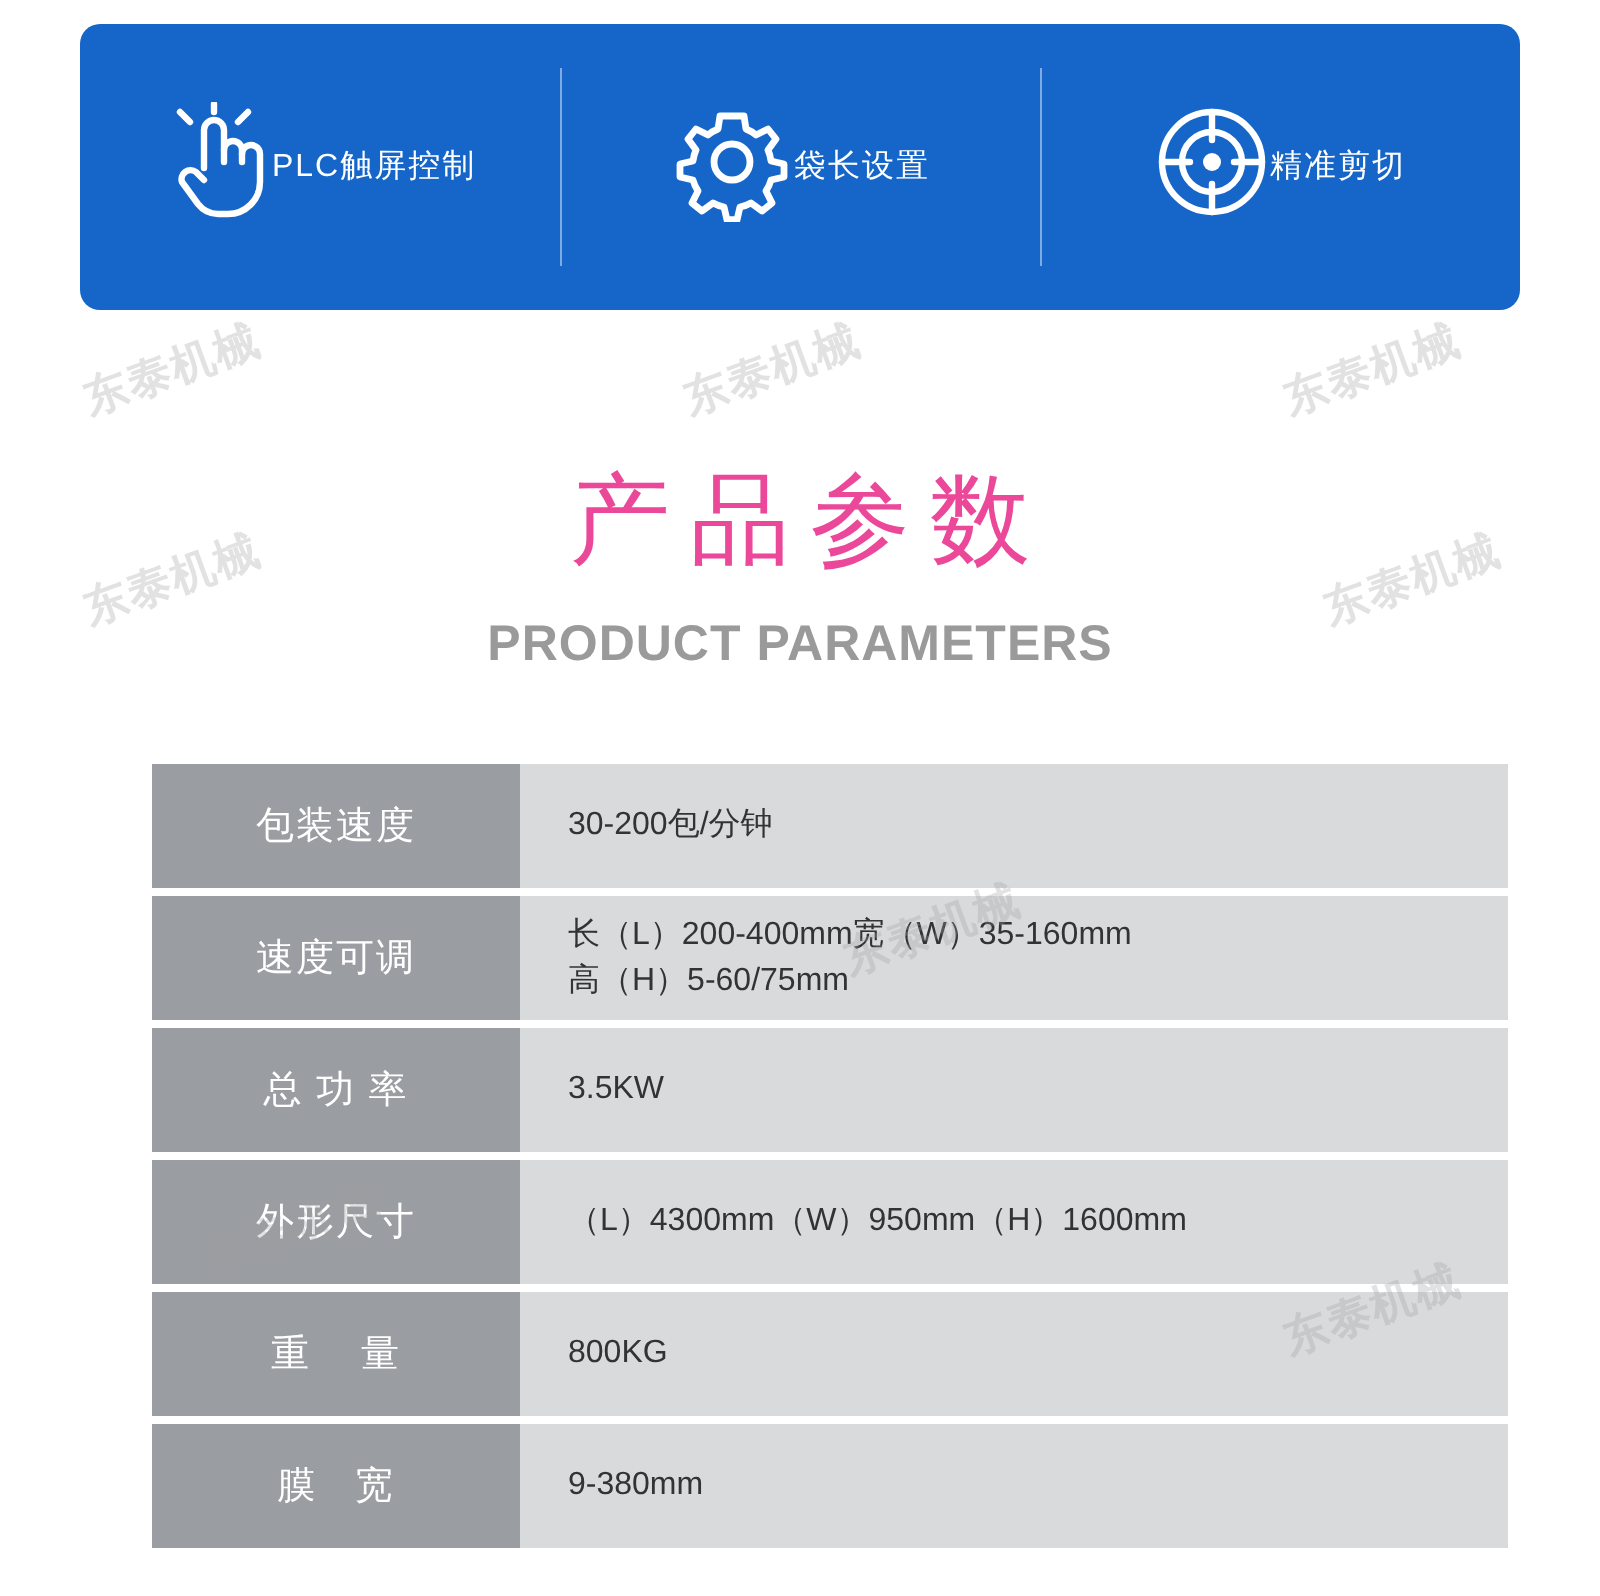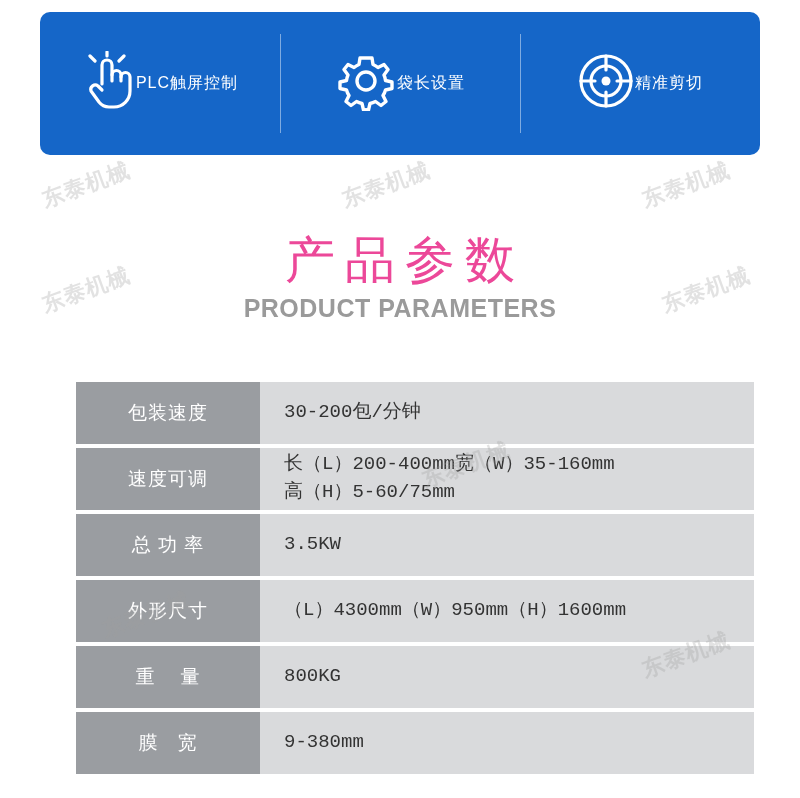--- a/index.html
+++ b/index.html
@@ -69,21 +69,21 @@
   }
   .title-cn {
     font-size: 50px;
     color: #ec4899;
     letter-spacing: 10px;
     font-weight: 400;
     line-height: 1.15;
     text-indent: 10px;
   }
   .title-en {
-    margin-top: 4px;
+    margin-top: 18px;
     font-size: 25px;
     font-weight: bold;
     color: #9a9a9a;
     letter-spacing: 0.5px;
   }
 
   
   .param-table {
     position: absolute;
     left: 48px;
@@ -100,25 +100,24 @@
     color: #ffffff;
     font-size: 19px;
     text-align: center;
     vertical-align: middle;
     letter-spacing: 1px;
     white-space: pre;
   }
   .param-table td.v {
     background: #d9dadc;
     color: #333333;
-    font-size: 19px;
+    font-size: 16px;
     padding-left: 24px;
     vertical-align: middle;
     line-height: 1.45;
-    font-family: Liberation Mono, monospace;
   }
   .param-table td.v .l2 { display: block; }
 
   
   .wm {
     position: absolute;
     color: rgba(160,160,160,0.30);
     font-size: 22px;
     font-weight: bold;
     letter-spacing: 1px;

